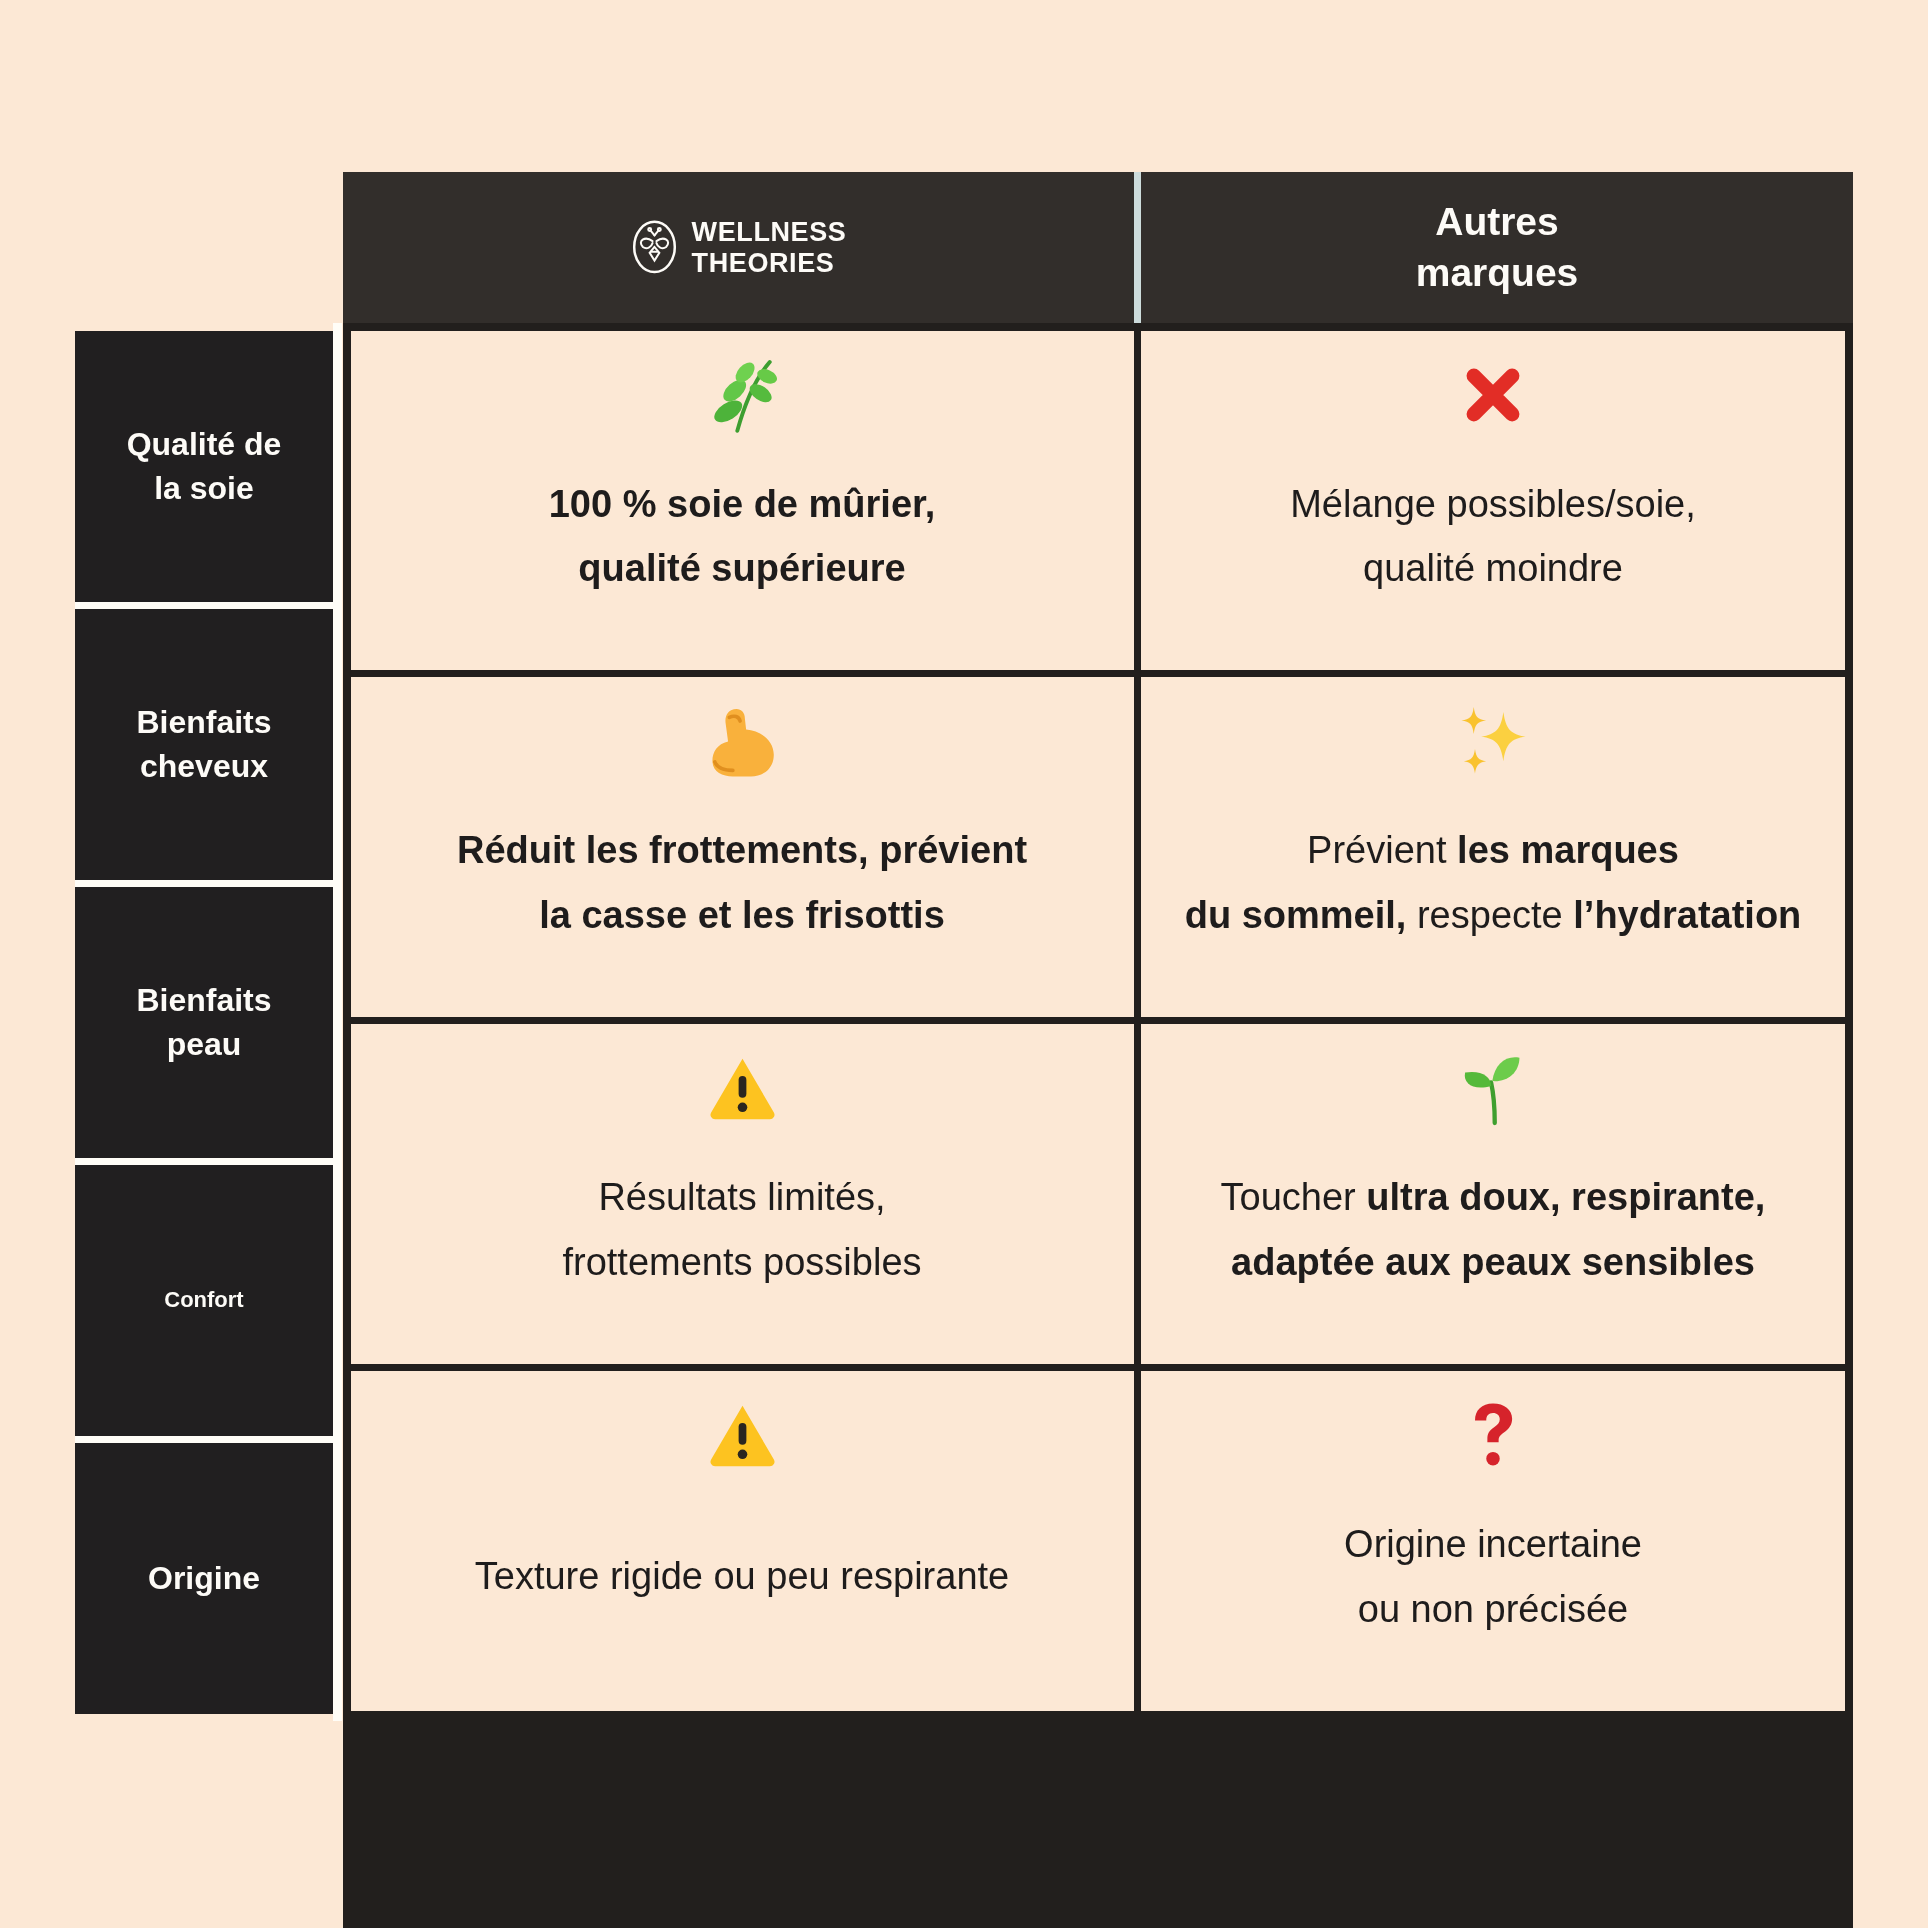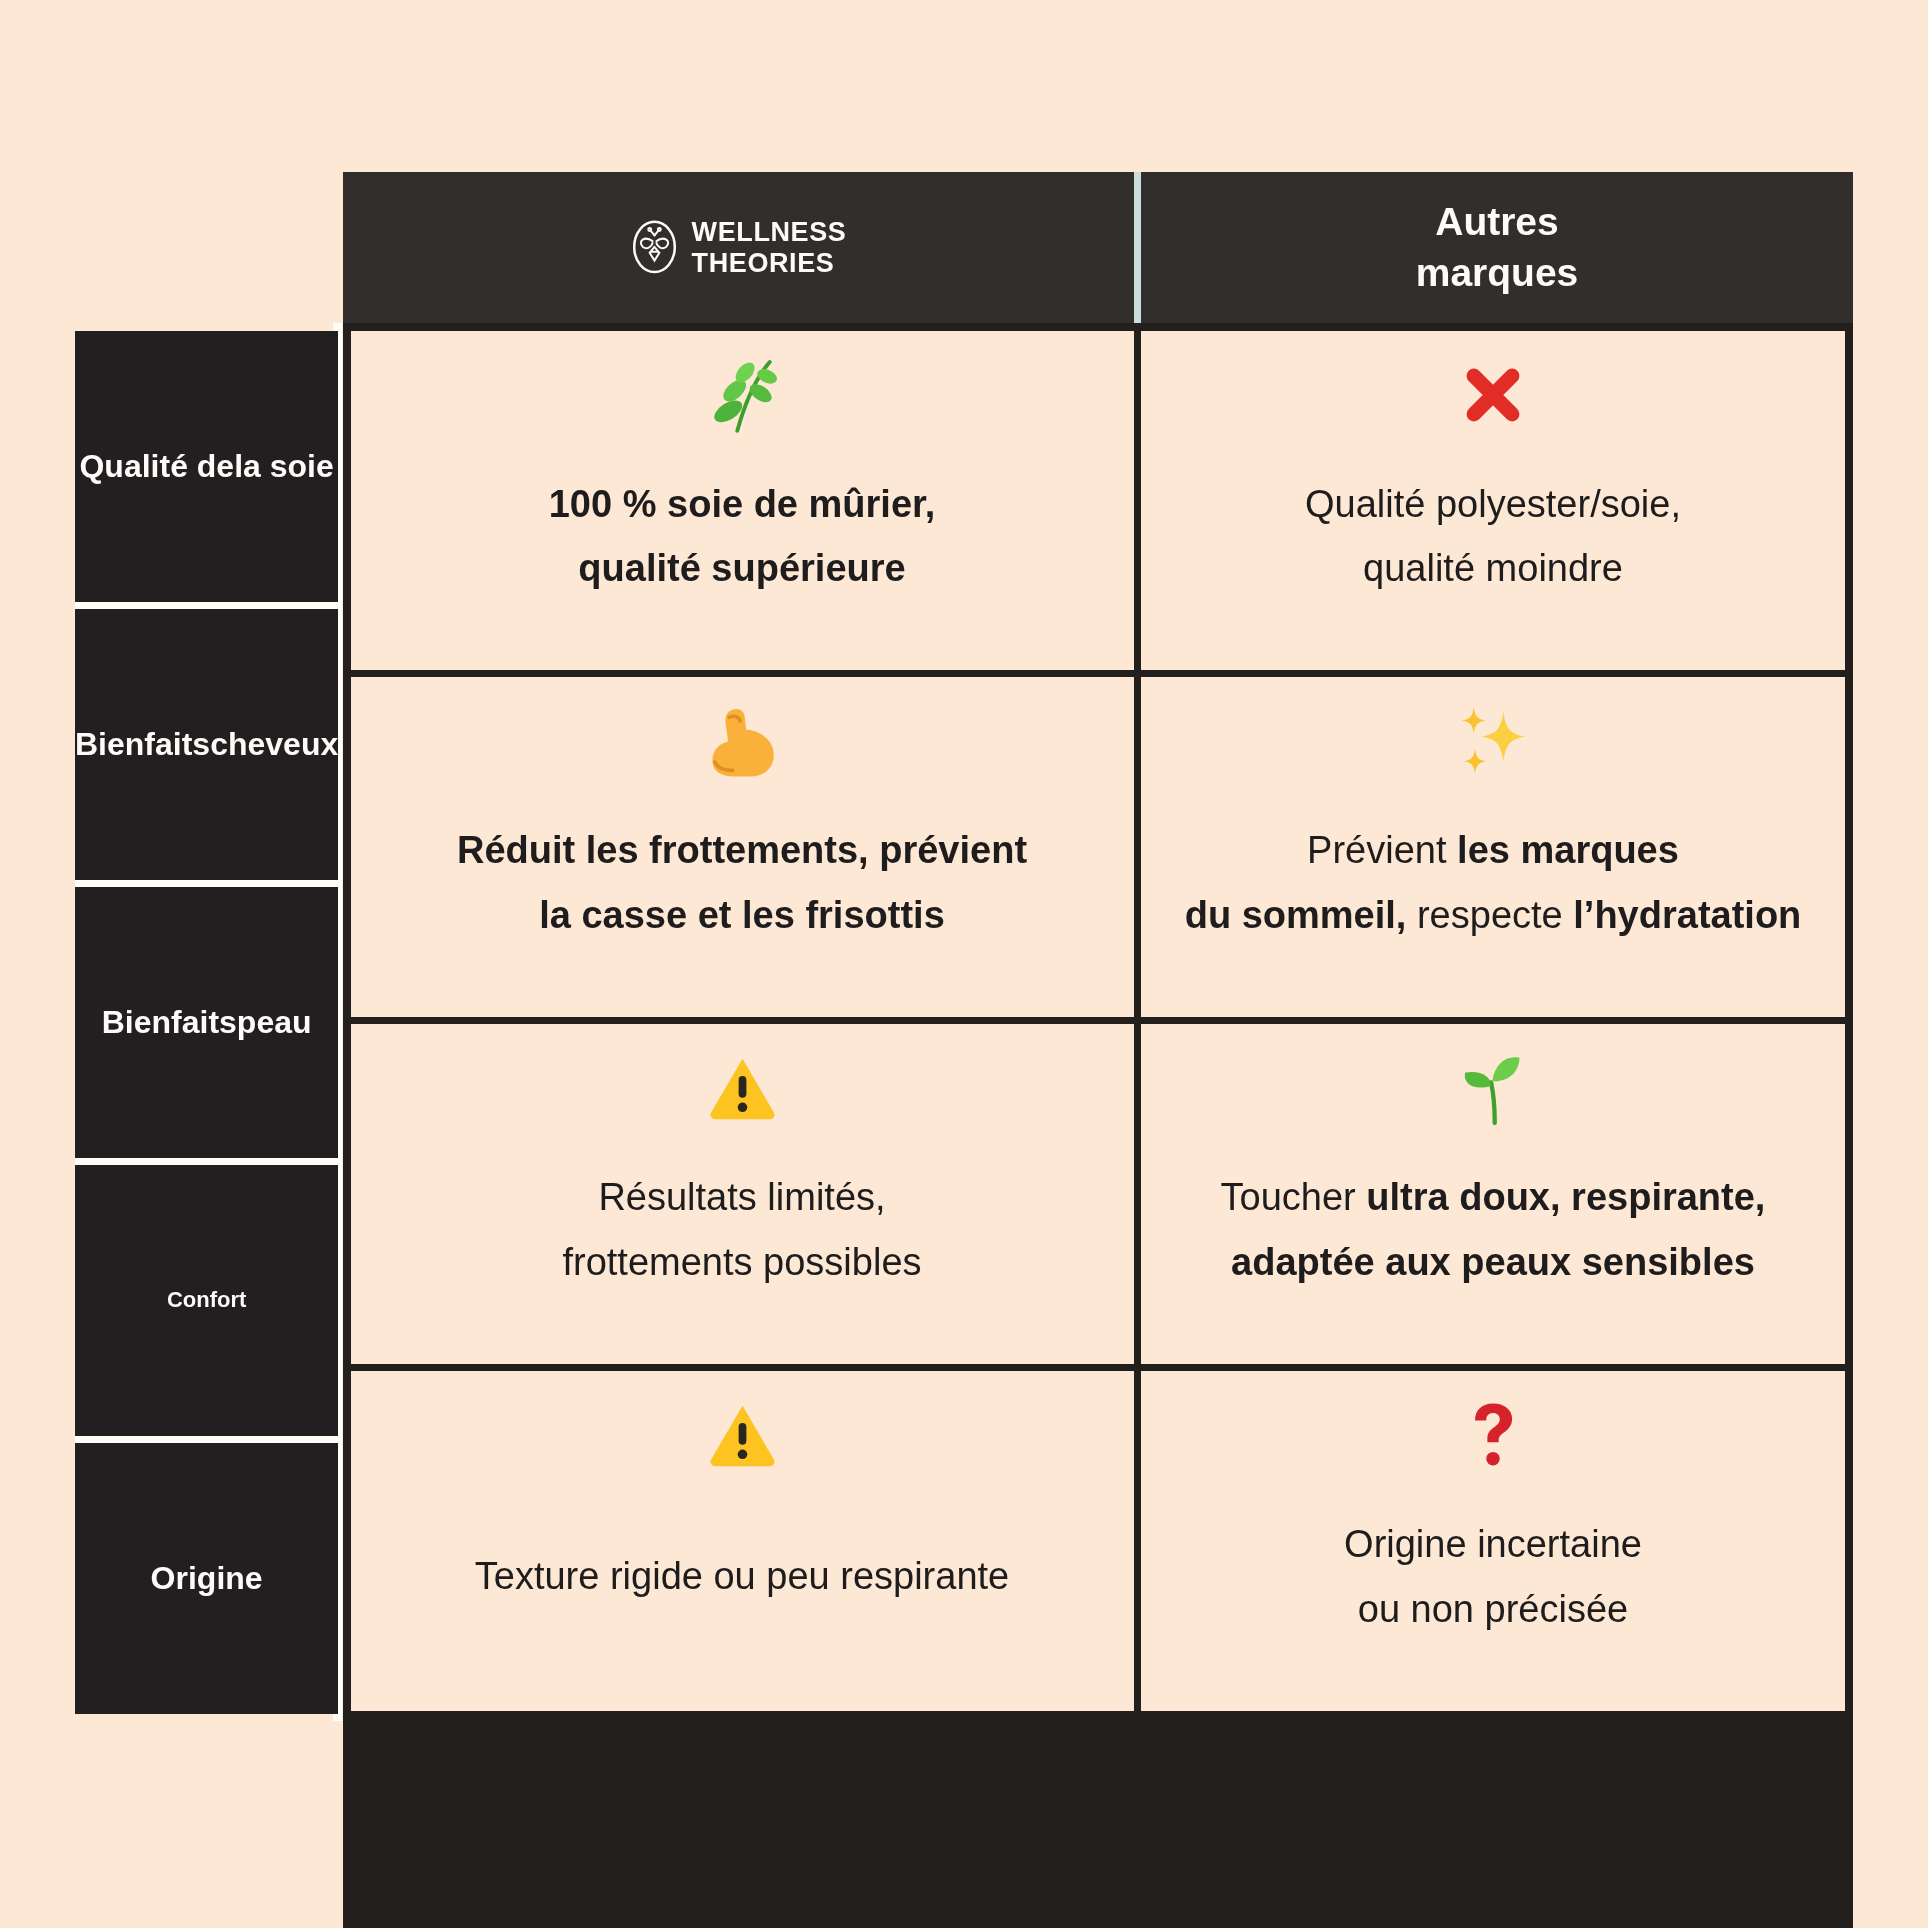--- a/index.html
+++ b/index.html
@@ -23,21 +23,21 @@
         padding-top:22.6px;box-sizing:border-box;overflow:hidden;}
   .icon{height:83px;display:flex;align-items:center;justify-content:center;margin-bottom:34px;}
   .icon svg{display:block;}
   .txt{min-height:132px;display:flex;flex-direction:column;justify-content:center;
        text-align:center;font-size:38px;line-height:1.7;color:#1e1c1c;}
   .line{white-space:nowrap;}
   .line strong{font-weight:bold;}
   
   #row-headers{position:absolute;left:75px;top:331px;width:258px;height:1383px;
                display:grid;grid-template-rows:repeat(5,1fr);gap:7.5px;background:#fffdf7;}
-  .row-label-cell{background:#211f20;color:#fdfbf7;display:flex;flex-direction:row;
+  .row-label-cell{background:#211f20;color:#fdfbf7;display:flex;flex-direction:column;
                   align-items:center;justify-content:center;font-weight:bold;font-size:32px;
                   line-height:1.4;text-align:center;}
   .row-label-cell.small{font-size:22px;}
   #col-gap-strip{position:absolute;left:333px;top:323px;width:9.4px;height:1398px;background:#fffdf7;}
 </style>
 </head>
 <body>
 
 <div class="canvas">
 
@@ -112,21 +112,21 @@
           <div class="line"><strong>qualité supérieure</strong></div>
         </div>
       </div>
       <div class="cell others-cell">
         <div class="icon">
           <svg viewBox="0 0 64 64" width="72" height="72">
     <path d="M15 15 L49 49 M49 15 L15 49" stroke="#e22d26" stroke-width="13" stroke-linecap="round"></path>
   </svg>
         </div>
         <div class="txt">
-          <div class="line"><span>Qualité polyester/soie,</span></div>
+          <div class="line"><span>Mélange possibles/soie,</span></div>
           <div class="line"><span>qualité moindre</span></div>
         </div>
       </div>
       <div class="cell wellness-cell">
         <div class="icon">
           <svg viewBox="0 0 64 64" width="77" height="77">
     <path d="M27 5 c-7 0 -10 6 -9 12 l2 15 c-9 2 -13 9 -13 16 c0 9 8 13 17 13 h15 c11 0 19 -7 19 -18 c0 -12 -11 -20 -23 -21 l-1 -9 c0 -5 -3 -8 -7 -8 z" fill="#f9b13c"></path>
     <path d="M21 12 c4 -2 8 -1 9 3" stroke="#e08f1f" stroke-width="3" fill="none" stroke-linecap="round"></path>
     <path d="M9 49 c2 5 8 7 15 7" stroke="#e08f1f" stroke-width="3" fill="none" stroke-linecap="round"></path>
   </svg>

